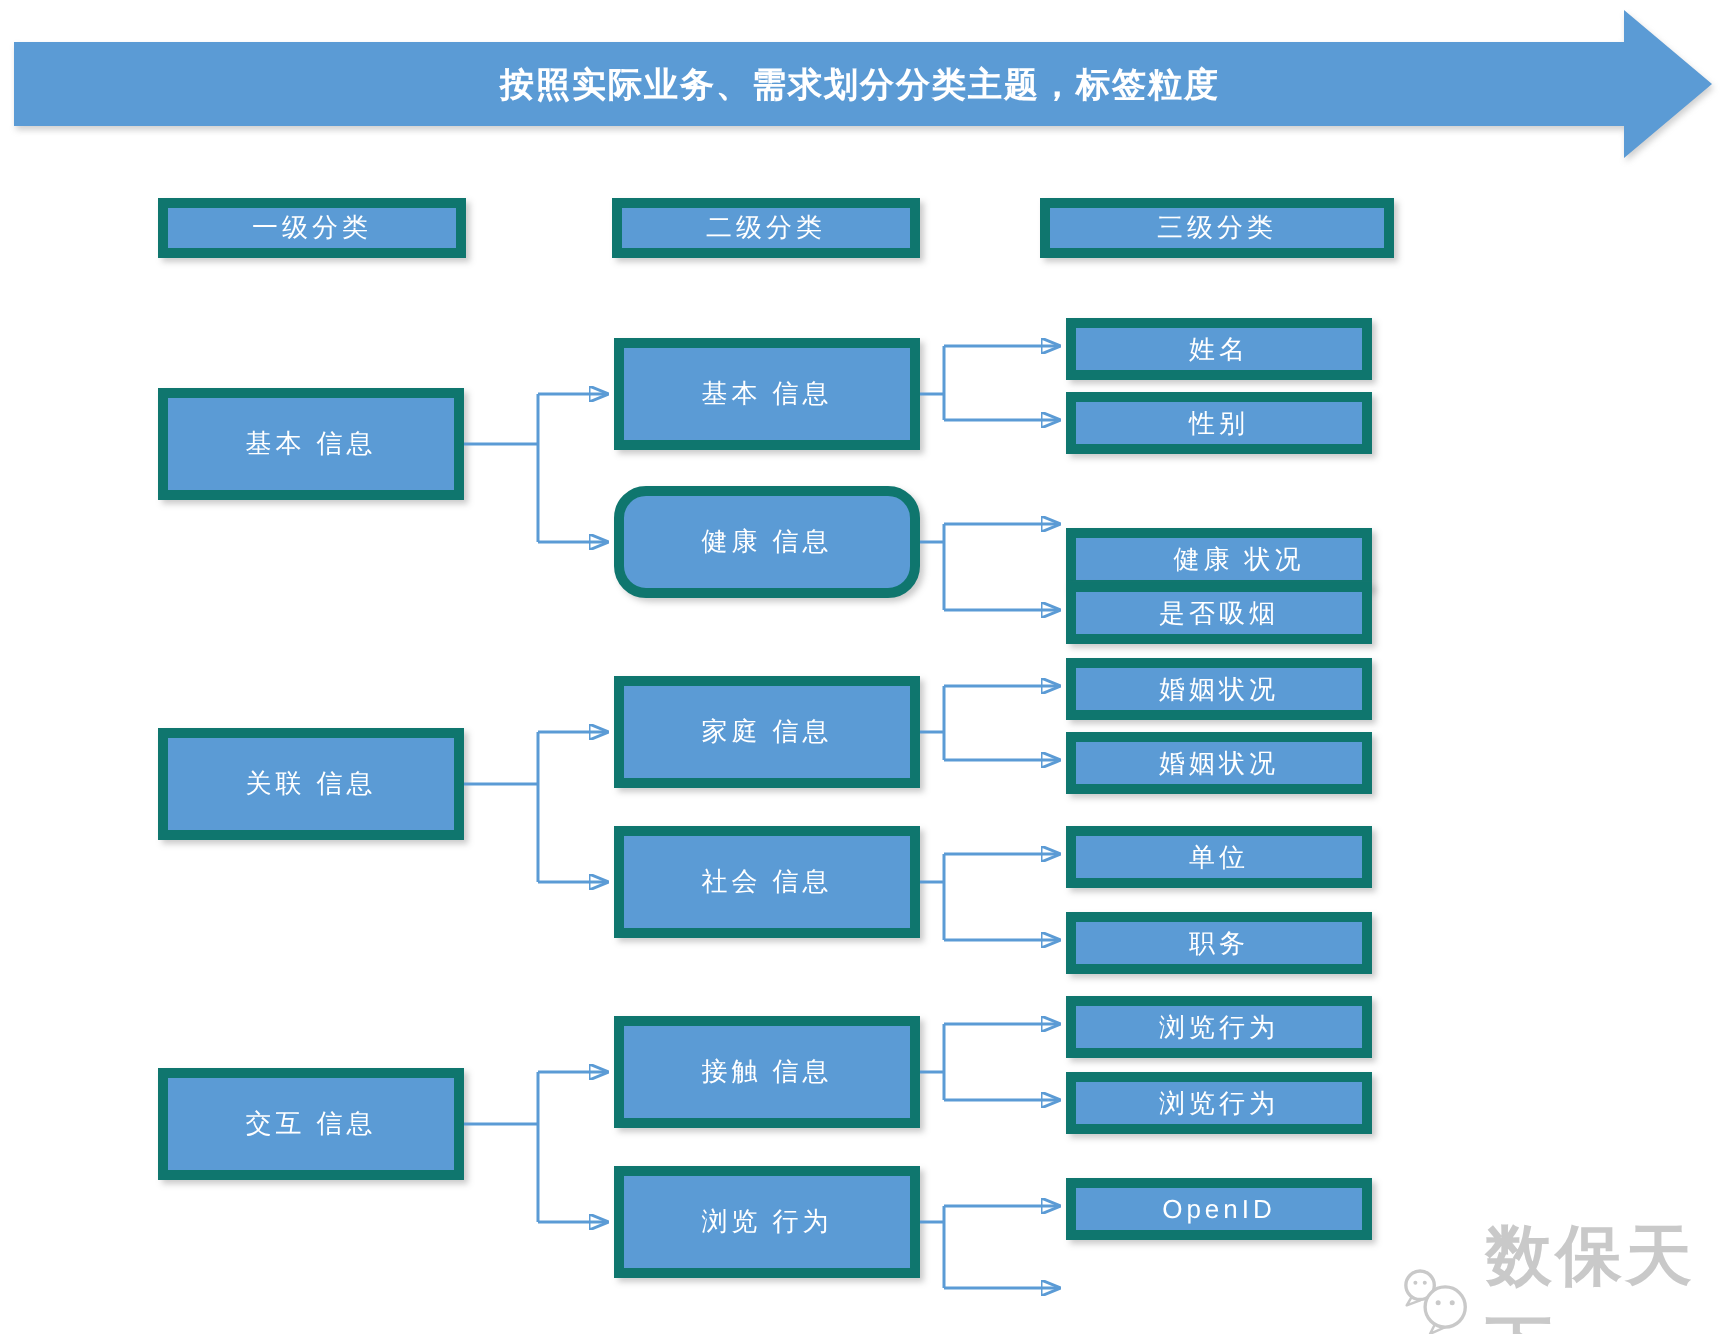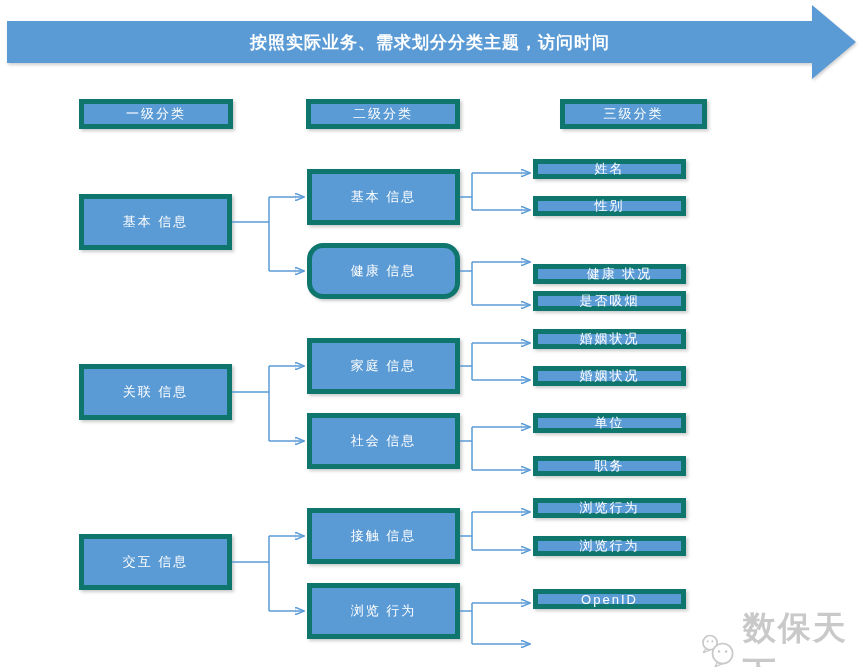--- a/index.html
+++ b/index.html
@@ -25,21 +25,21 @@
     position: absolute; box-sizing: border-box;
     background: #5B9BD5; color: #ffffff;
     border: 5px solid #0f766e;
     box-shadow: 2px 2px 3px rgba(140,140,140,0.45);
     display: flex; align-items: center; justify-content: center;
     font-size: 13px; letter-spacing: 2px; white-space: pre;
   }
   .hdr { left: auto; width: 154px; height: 30px; }
   .lv1 { left: 79px;  width: 153px; height: 56px; }
   .lv2 { left: 307px; width: 153px; height: 56px; }
-  .lv3 { left: 533px; width: 153px; height: 20px; }
+  .lv3 { left: 533px; width: 153px; height: 31px; }
 
   
   .connectors { position: absolute; left: 0; top: 0; pointer-events: none; }
   .connectors path, .connectors line { stroke: #5B9BD5; stroke-width: 1.5; fill: none; }
 
   
   .watermark {
     position: absolute; left: 700px; top: 606px;
     display: flex; align-items: center; gap: 6px;
   }
@@ -49,25 +49,25 @@
   }
 </style>
 </head>
 <body>
 
 <div class="stage">
 
   <svg class="banner-svg" width="860" height="86" aria-hidden="true">
     <polygon points="7,21 812,21 812,5 856,42 812,79 812,63 7,63" fill="#5B9BD5"></polygon>
   </svg>
-  <div class="banner-text">按照实际业务、需求划分分类主题，访问时间</div>
+  <div class="banner-text">按照实际业务、需求划分分类主题，标签粒度</div>
 
   <div class="box hdr" style="left:79px;  top:99px;">一级分类</div>
   <div class="box hdr" style="left:306px; top:99px;">二级分类</div>
-  <div class="box hdr" style="left:560px; top:99px; width:147px;">三级分类</div>
+  <div class="box hdr" style="left:520px; top:99px; width:177px;">三级分类</div>
 
   <div class="box lv1" style="top:194px;">基本 信息</div>
   <div class="box lv1" style="top:364px;">关联 信息</div>
   <div class="box lv1" style="top:534px;">交互 信息</div>
 
   <div class="box lv2" style="top:169px;">基本 信息</div>
   <div class="box lv2" style="top:243px;border-radius:16px;">健康 信息</div>
   <div class="box lv2" style="top:338px;">家庭 信息</div>
   <div class="box lv2" style="top:413px;">社会 信息</div>
   <div class="box lv2" style="top:508px;">接触 信息</div>

